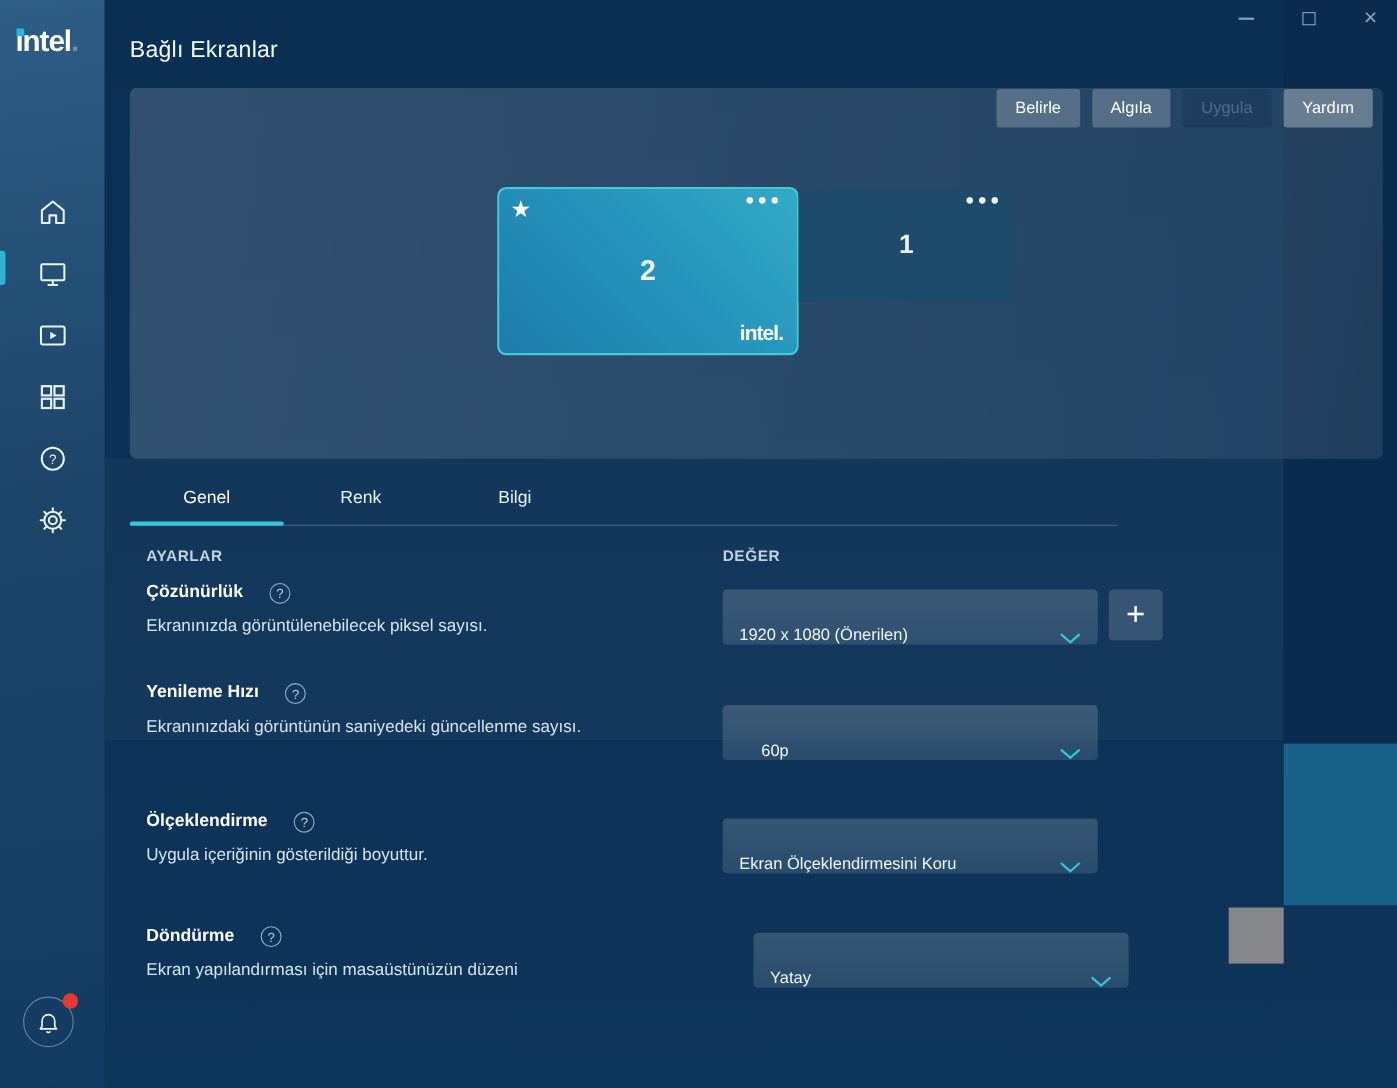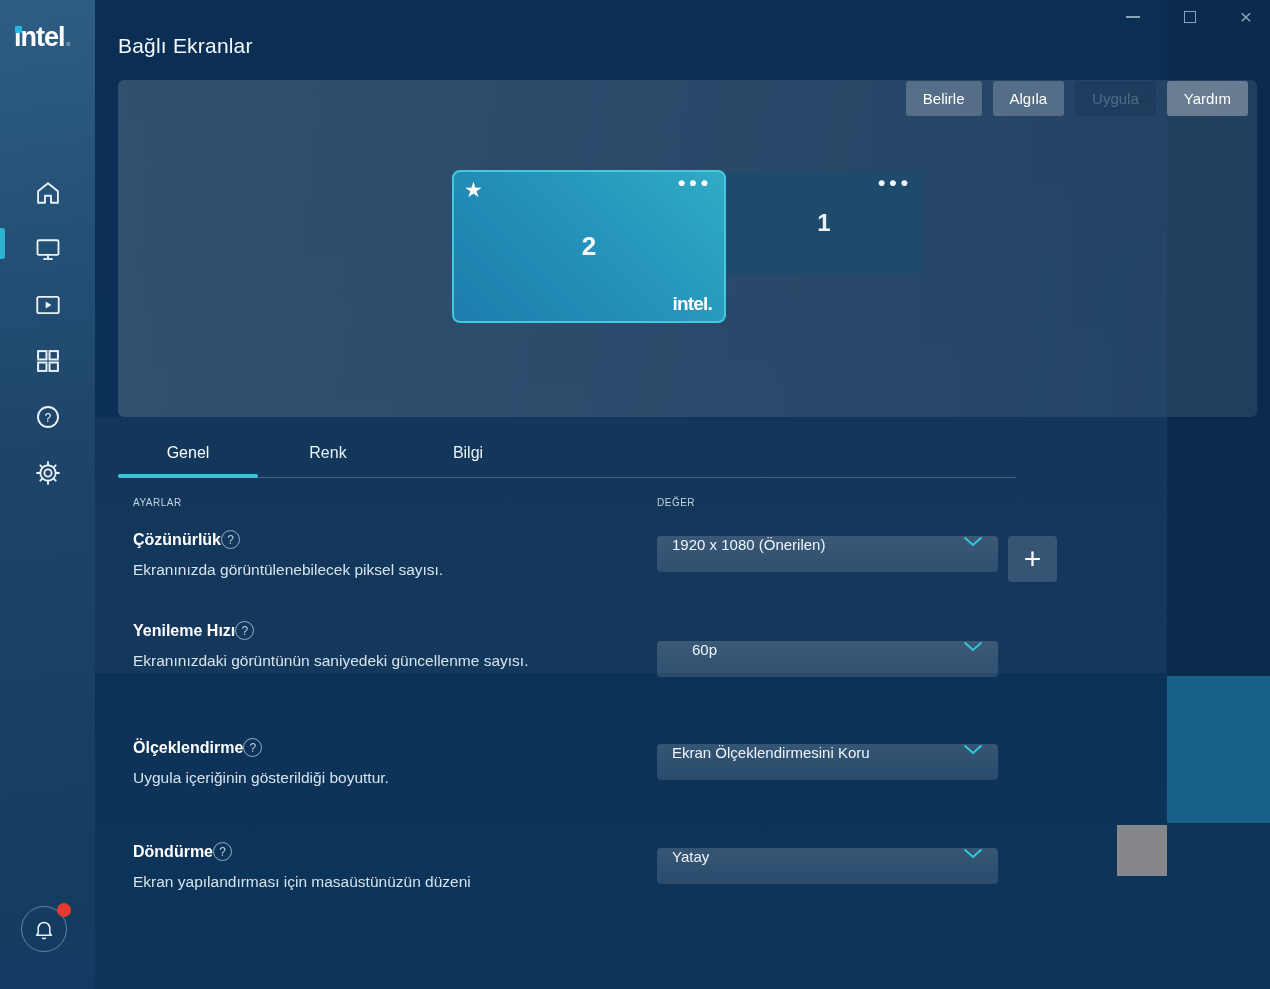--- a/index.html
+++ b/index.html
@@ -77,40 +77,40 @@
   .tabs { position:absolute; z-index:2; left:118px; top:428px; display:flex; height:49px; }
   .tab { width:140px; display:flex; align-items:center; justify-content:center;
          font-size:16px; font-weight:400; color:#e8f1f7; cursor:pointer; }
   .tab.active { font-weight:500; color:#fff; }
   .tab-line { position:absolute; z-index:2; left:118px; top:477px; width:898px; height:1px;
               background:rgba(255,255,255,0.22); }
   .tab-underline { position:absolute; z-index:2; left:118px; top:474px; width:140px; height:4px;
                    background:#3cc3da; border-radius:2px; }
 
   
-  .col-header { position:absolute; z-index:2; font-size:10px; letter-spacing:0.5px;
-                color:#c2d2df; font-weight:400; }
+  .col-header { position:absolute; z-index:2; font-size:14px; letter-spacing:0.5px;
+                color:#c2d2df; font-weight:700; }
   .ch-left  { left:133px; top:497px; }
   .ch-right { left:657px; top:497px; }
 
-  .s-label { position:absolute; z-index:2; display:flex; align-items:center; gap:0;
+  .s-label { position:absolute; z-index:2; display:flex; gap:24px;
              font-size:16px; font-weight:600; color:#fff; }
   .help-circle { width:19px; height:19px; border:1.5px solid #93aec6; border-radius:50%;
                  display:inline-flex; align-items:center; justify-content:center;
                  font-size:12px; font-weight:400; color:#b9cede; cursor:pointer; }
   .s-desc { position:absolute; z-index:2; max-width:400px; font-size:15.5px; font-weight:400;
             color:#d6e3ee; line-height:27px; }
 
-  .dropdown { position:absolute; z-index:2; left:657px; width:341px; height:36px;
+  .dropdown { position:absolute; z-index:2; left:657px; width:341px; height:50px;
               border-radius:4px; padding:0 15px; cursor:pointer;
-              display:flex; align-items:flex-start; justify-content:space-between;
+              display:flex; align-items:flex-end; justify-content:space-between;
               background:linear-gradient(180deg,rgba(255,255,255,0.17),rgba(255,255,255,0.12)); }
   .dropdown .dd-value { font-size:15px; color:#eef5fa; }
   .dropdown svg { width:20px; height:11px; stroke:#36c6da; }
-  .dd0 { top:536px; } .dd1 { top:641px;padding-left:35px; } .dd2 { top:744px; } .dd3 { top:848px; }
+  .dd0 { top:536px; } .dd1 { top:641px;padding-left:35px; } .dd2 { top:744px; } .dd3 { top:848px;margin-left:28px; }
 
   .plus-btn { position:absolute; z-index:2; left:1008px; top:536px; width:49px; height:46px;
               border:none; border-radius:4px; background:rgba(255,255,255,0.15); color:#fff;
               font-family:inherit; font-size:30px; font-weight:200; line-height:1; cursor:pointer; }
 
   .r0l { left:133px; top:530px; } .r0d { left:133px; top:556px; }
   .r1l { left:133px; top:621px; } .r1d { left:133px; top:647px; }
   .r2l { left:133px; top:738px; } .r2d { left:133px; top:764px; }
   .r3l { left:133px; top:842px; } .r3d { left:133px; top:868px; }
 

